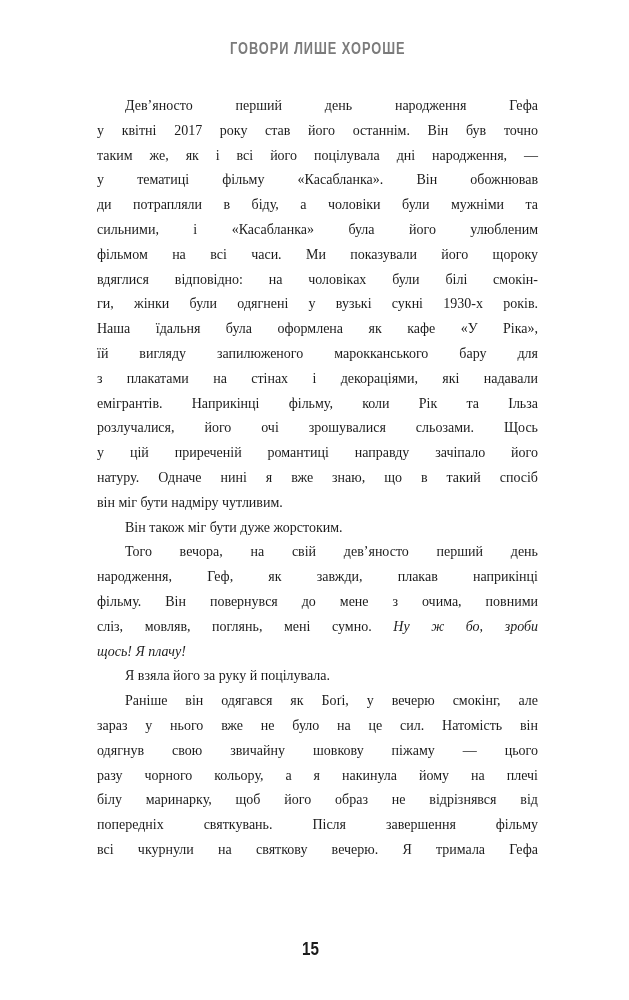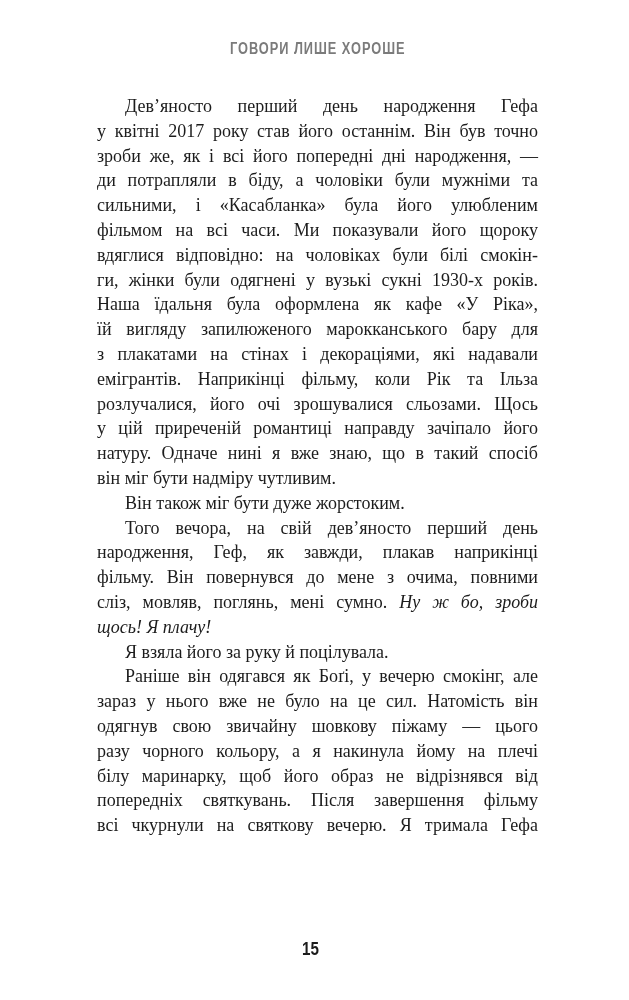--- a/index.html
+++ b/index.html
@@ -32,21 +32,21 @@
     white-space: nowrap;
   }
   .body-text {
     position: absolute;
     left: 97px;
     top: 94px;
     width: 441px;
   }
   .line {
     font-family: "Liberation Serif", serif;
-    font-size: 18px;
+    font-size: 14px;
     line-height: 24.8px;
     height: 24.8px;
     text-align: left;
     white-space: nowrap;
   }
   .line.j {
     text-align: justify;
     text-align-last: justify;
   }
   .line.ind { text-indent: 28px; }
@@ -64,21 +64,22 @@
 </head>
 <body>
 
 <div class="page" style="background: rgb(255, 255, 255);">
   <div class="running-head">
     <span class="cond" style="color: rgb(123, 123, 123);">ГОВОРИ ЛИШЕ ХОРОШЕ</span>
   </div>
   <div class="body-text" style="color: rgb(28, 28, 28);">
       <div class="line j ind"><span>Дев’яносто перший день народження Гефа</span></div>
       <div class="line j"><span>у квітні 2017 року став його останнім. Він був точно</span></div>
-      <div class="line j"><span>зроби же, як і всі його попередні дні народження, —</span></div>
+      <div class="line j"><span>таким же, як і всі його поцілувала дні народження, —</span></div>
+      <div class="line j"><span>у тематиці фільму «Касабланка». Він обожнював</span></div>
       <div class="line j"><span>ди потрапляли в біду, а чоловіки були мужніми та</span></div>
       <div class="line j"><span>сильними, і «Касабланка» була його улюбленим</span></div>
       <div class="line j"><span>фільмом на всі часи. Ми показували його щороку</span></div>
       <div class="line j"><span>вдяглися відповідно: на чоловіках були білі смокін-</span></div>
       <div class="line j"><span>ги, жінки були одягнені у вузькі сукні 1930-х років.</span></div>
       <div class="line j"><span>Наша їдальня була оформлена як кафе «У Ріка»,</span></div>
       <div class="line j"><span>їй вигляду запилюженого марокканського бару для</span></div>
       <div class="line j"><span>з плакатами на стінах і декораціями, які надавали</span></div>
       <div class="line j"><span>емігрантів. Наприкінці фільму, коли Рік та Ільза</span></div>
       <div class="line j"><span>розлучалися, його очі зрошувалися сльозами. Щось</span></div>

